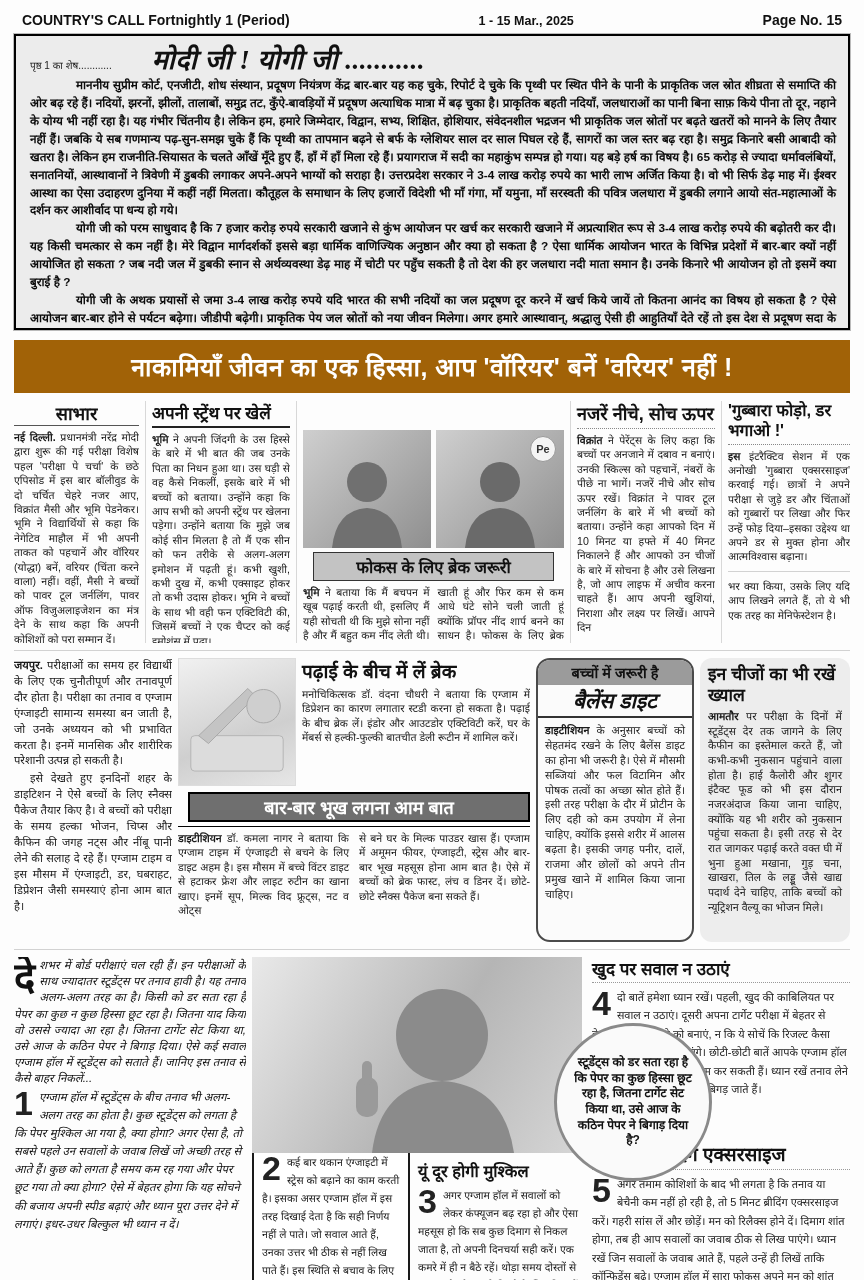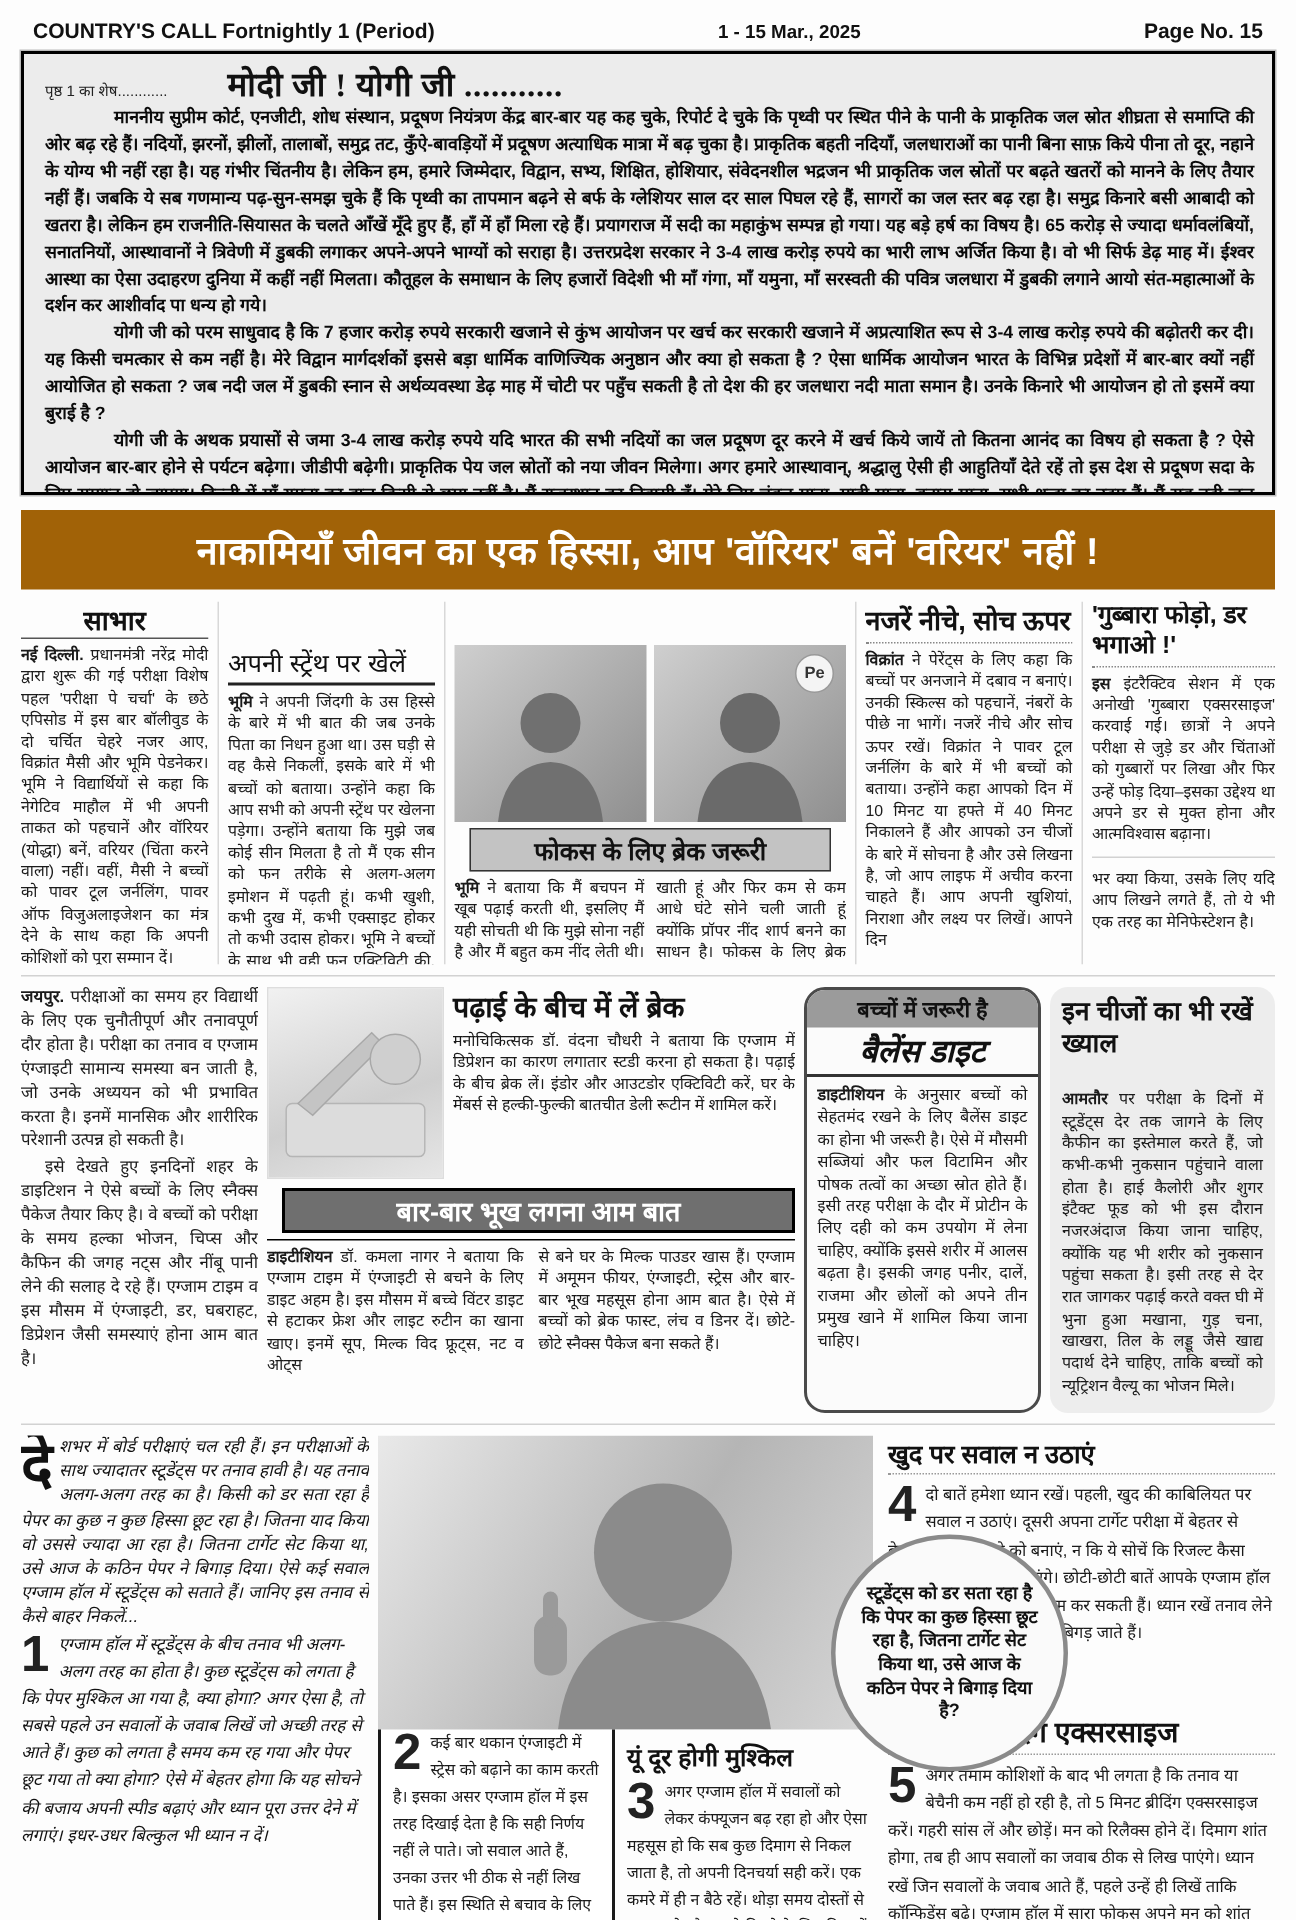--- a/index.html
+++ b/index.html
@@ -10,34 +10,34 @@
   
   .hdr { display:flex; justify-content:space-between; align-items:baseline; padding:4px 8px 6px 8px; }
   .hdr .h-left { font-weight:bold; font-size:14px; }
   .hdr .h-center { font-weight:bold; font-size:12.5px; }
   .hdr .h-right { font-weight:bold; font-size:14px; }
 
   
   .lead { border:2px solid #000; background:#ececec; padding:4px 12px 8px 14px; height:296px; overflow:hidden; box-shadow:0 0 0 1px #bbb; }
   .lead-top { display:flex; align-items:baseline; }
   .lead-kicker { font-size:10px; color:#222; white-space:nowrap; margin-right:40px; }
-  .lead-title { flex:0 0 auto; font-size:22px; font-weight:bold; letter-spacing:0.5px; font-family:"Liberation Serif", serif; }
+  .lead-title { flex:0 0 auto; font-size:27px; font-weight:bold; letter-spacing:0.5px; font-family:"Liberation Serif", serif;font-style:italic; }
   .lead p { font-size:11.8px; font-weight:bold; line-height:1.52; text-align:justify; text-indent:46px; color:#0a0a0a; }
 
   
   .banner { margin-top:10px; background:#a16207; color:#fff; text-align:center; font-size:25px; font-weight:bold; padding:9px 4px 10px 4px; letter-spacing:0.5px; }
   .body-txt { font-size:10.6px; line-height:1.36; text-align:justify; color:#1a1a1a; }
   .rule { border-top:1px solid #d2d2d2; margin:7px 0; }
 
   
   .row1 { display:grid; grid-template-columns:125px 145px 268px 145px 129px; column-gap:6px; margin-top:8px; height:242px; overflow:hidden; }
   .row1 > div { overflow:hidden; }
   .row1 > div + div { border-left:1px solid #d8d8d8; padding-left:6px; }
   .h-sabhar { font-size:18px; font-weight:bold; text-align:center; border-bottom:1px solid #555; margin-bottom:4px; }
-  .h-strength { font-size:17px; font-weight:normal; border-bottom:2px solid #222; padding-bottom:2px; margin-bottom:4px;margin-top:29px; }
+  .h-strength { font-size:17px; font-weight:bold; border-bottom:2px solid #222; padding-bottom:2px; margin-bottom:4px; }
   .photos { display:flex; gap:5px; height:118px;margin-top:29px; }
   .photo { flex:1; background:linear-gradient(135deg,#cfcfcf,#8f8f8f); position:relative; overflow:hidden; }
   .photo svg { position:absolute; bottom:0; left:50%; transform:translateX(-50%); }
   .badge-pe { position:absolute; top:6px; right:8px; background:#f4f4f4; color:#333; border-radius:50%; width:26px; height:26px; font-size:11px; font-weight:bold; display:flex; align-items:center; justify-content:center; border:1px solid #999; }
   .focus-bar { margin:4px auto 4px auto; width:92%; background:#c3c3c3; border:1px solid #333; text-align:center; font-weight:bold; font-size:16.5px; padding:2px 0; }
   .focus-cols { display:flex; gap:8px; }
   .focus-cols .body-txt { flex:1; }
   .h-nazar { font-size:18px; font-weight:bold; border-bottom:1px dotted #888; padding-bottom:3px; margin-bottom:4px; }
   .h-gubbara { font-size:16.5px; font-weight:bold; line-height:1.2; border-bottom:1px dotted #888; padding-bottom:3px; margin-bottom:4px; }
 
@@ -52,21 +52,21 @@
   .break-box { flex:1; }
   .h-break { font-size:19px; font-weight:bold; margin-bottom:3px; }
   .hunger-bar { margin:6px 0 4px 10px; background:#6f6f6f; color:#fff; border:2px solid #000; text-align:center; font-weight:bold; font-size:18px; padding:1px 0; }
   .hunger-cols { display:flex; gap:10px; border-top:1px solid #000; padding-top:4px; }
   .hunger-cols .body-txt { flex:1; }
   .balance-box { border:2px solid #4a4a4a; border-radius:14px; overflow:hidden; background:#fbfbfb; height:100%; }
   .balance-h1 { background:#9b9b9b; color:#111; font-weight:bold; text-align:center; font-size:14.5px; padding:2px 0; }
   .balance-h2 { text-align:center; font-weight:bold; font-size:21px; border-bottom:2px solid #333; border-top:1px solid #999; padding:1px 0 2px 0; font-style:italic; }
   .balance-box .body-txt { padding:5px 7px; font-size:10.8px; line-height:1.38; }
   .khyal-box { background:#ededed; border-radius:12px; padding:6px 8px; height:100%; }
-  .h-khyal { font-size:17.5px; font-weight:bold; line-height:1.2; margin-bottom:20px; }
+  .h-khyal { font-size:17.5px; font-weight:bold; line-height:1.2; margin-bottom:3px; }
   .khyal-box .body-txt { font-size:10.7px; line-height:1.37; }
 
   
   .row3 { display:grid; grid-template-columns:232px 330px 262px; column-gap:6px; height:336px; position:relative; overflow:hidden; }
   .row3 > div { overflow:hidden; }
   .intro-txt { font-style:italic; font-size:11.4px; line-height:1.42; text-align:justify; }
   .dropcap { float:left; font-size:40px; line-height:0.9; font-weight:bold; padding:2px 4px 0 0; font-style:normal; }
   .h-q { font-size:17px; font-weight:bold; margin-top:6px; border-bottom:1px dotted #999; padding-bottom:2px; margin-bottom:4px; }
   .qnum { float:left; font-size:34px; font-weight:bold; line-height:0.85; padding:2px 6px 0 0; color:#222; }
   .bigphoto { height:196px; background:linear-gradient(120deg,#e9e9e9,#b5b5b5 55%,#d6d6d6); position:relative; overflow:hidden; }

